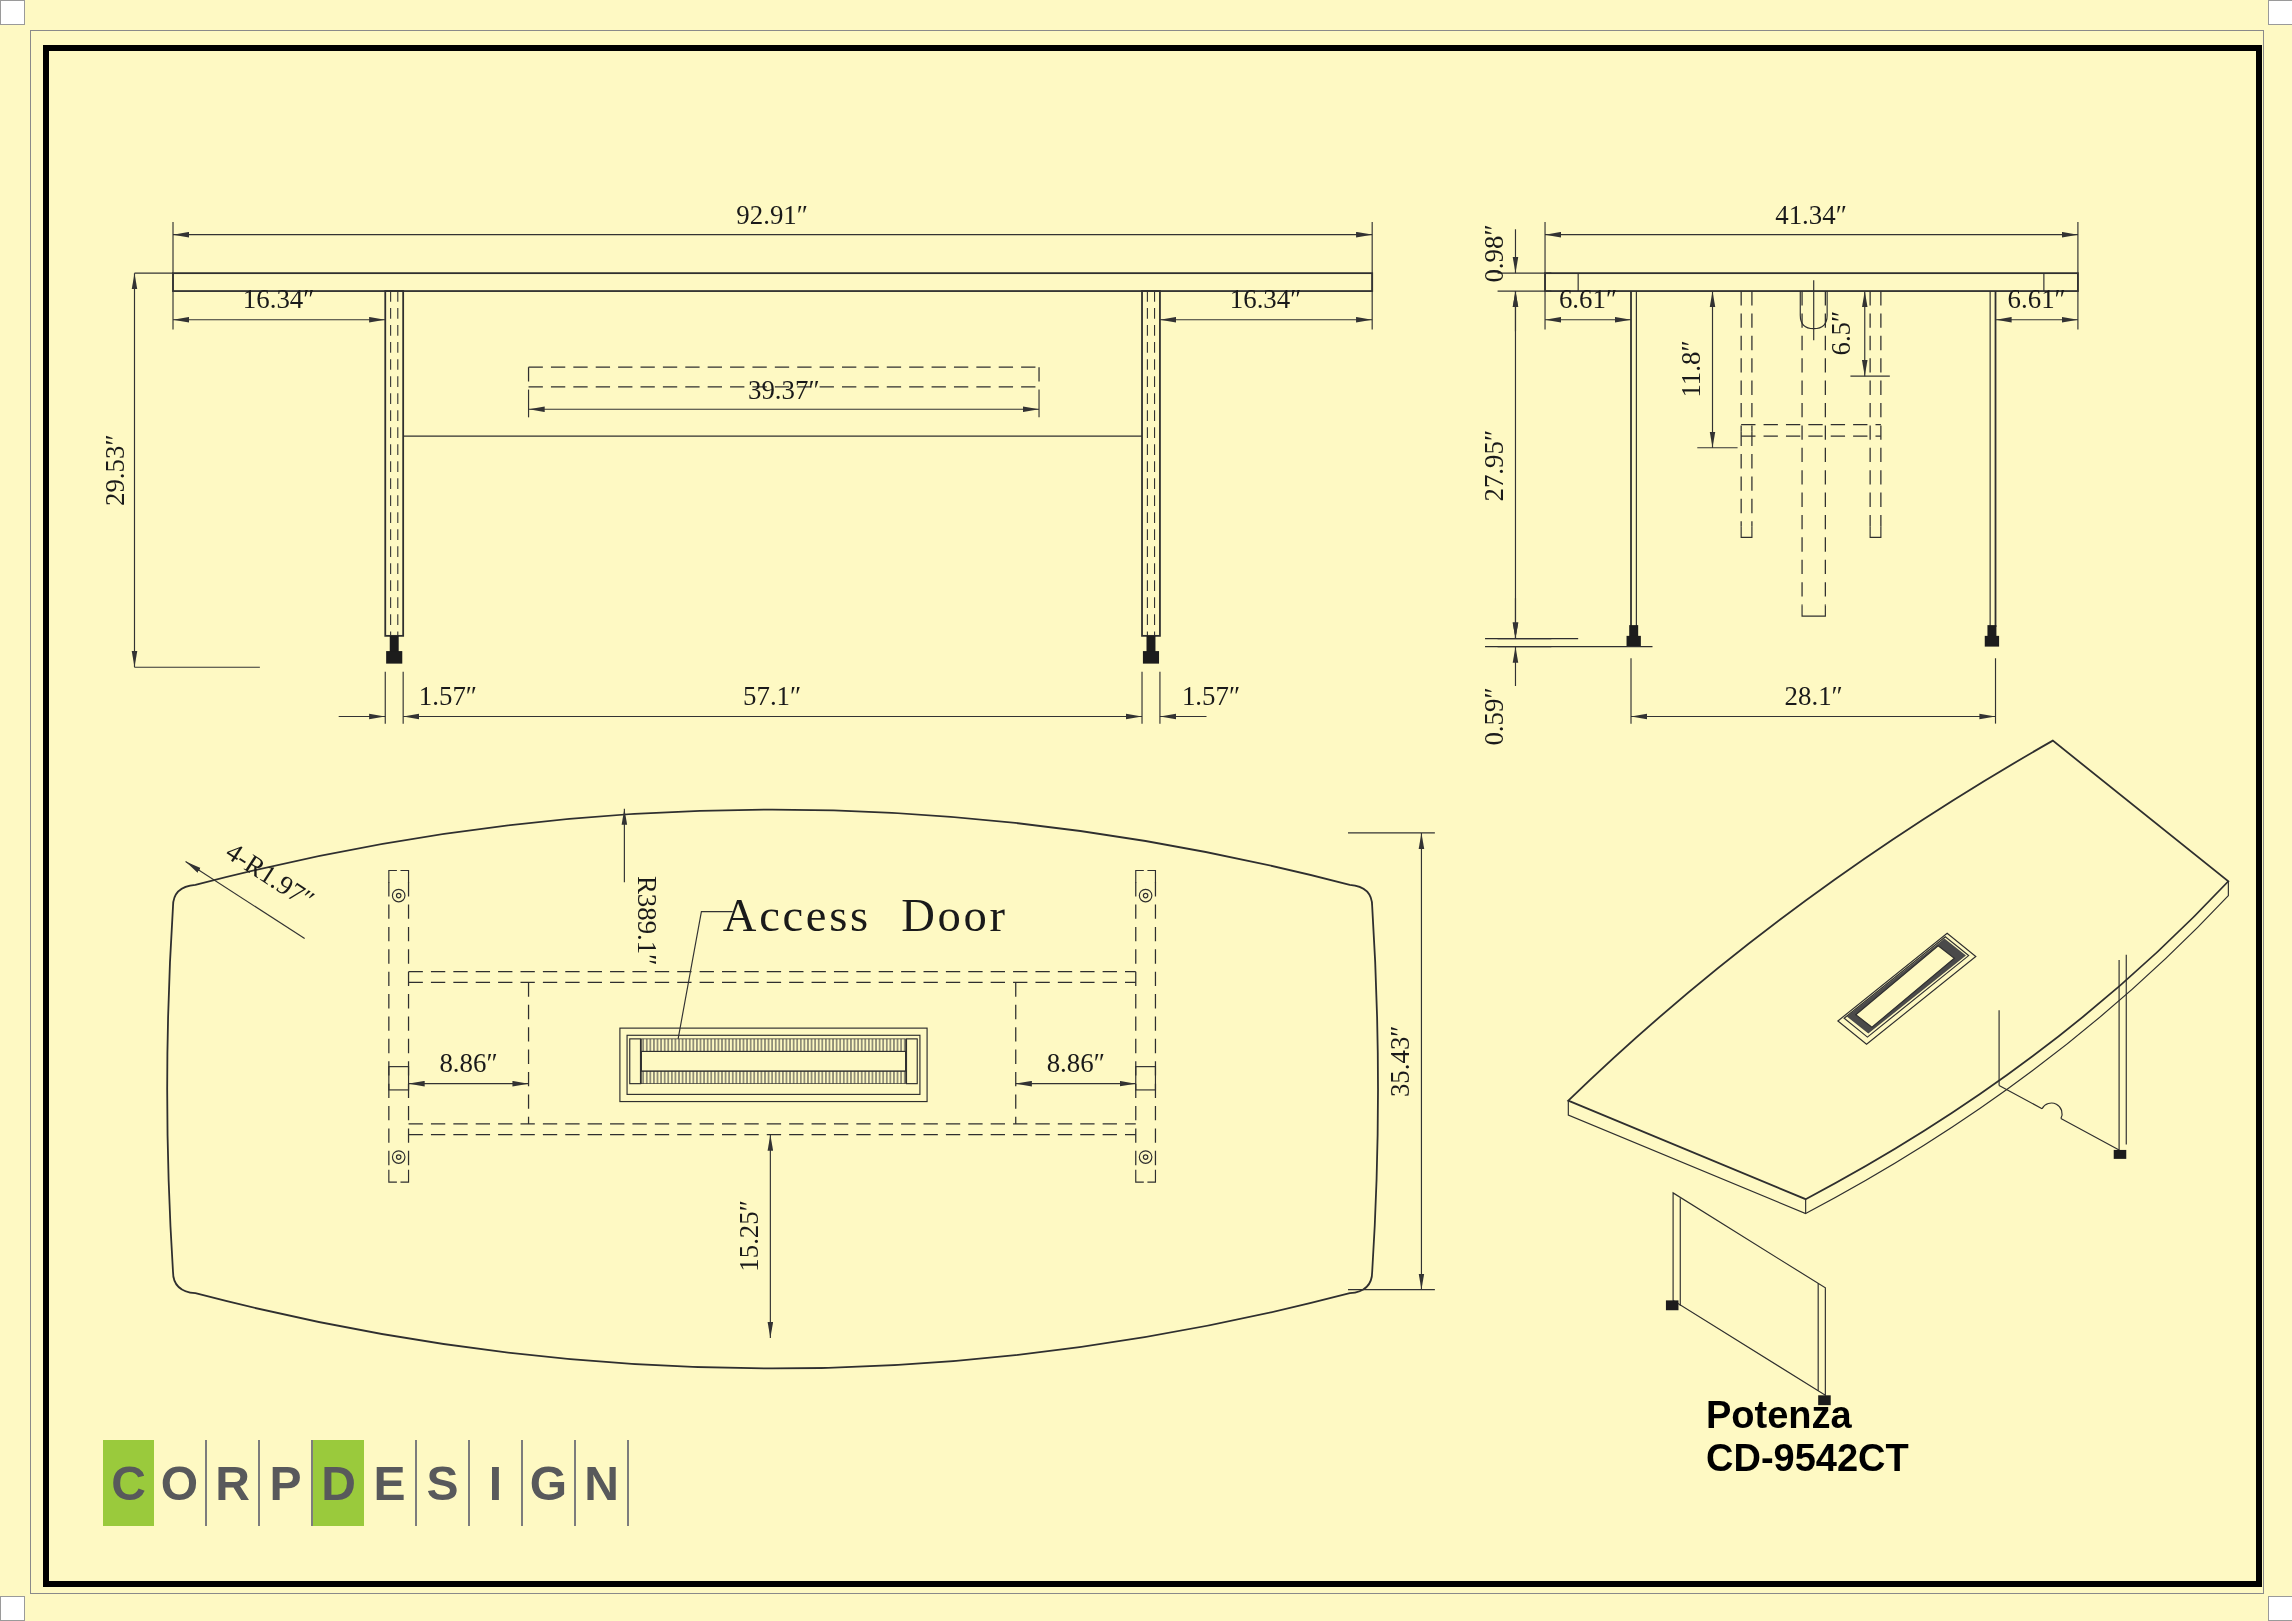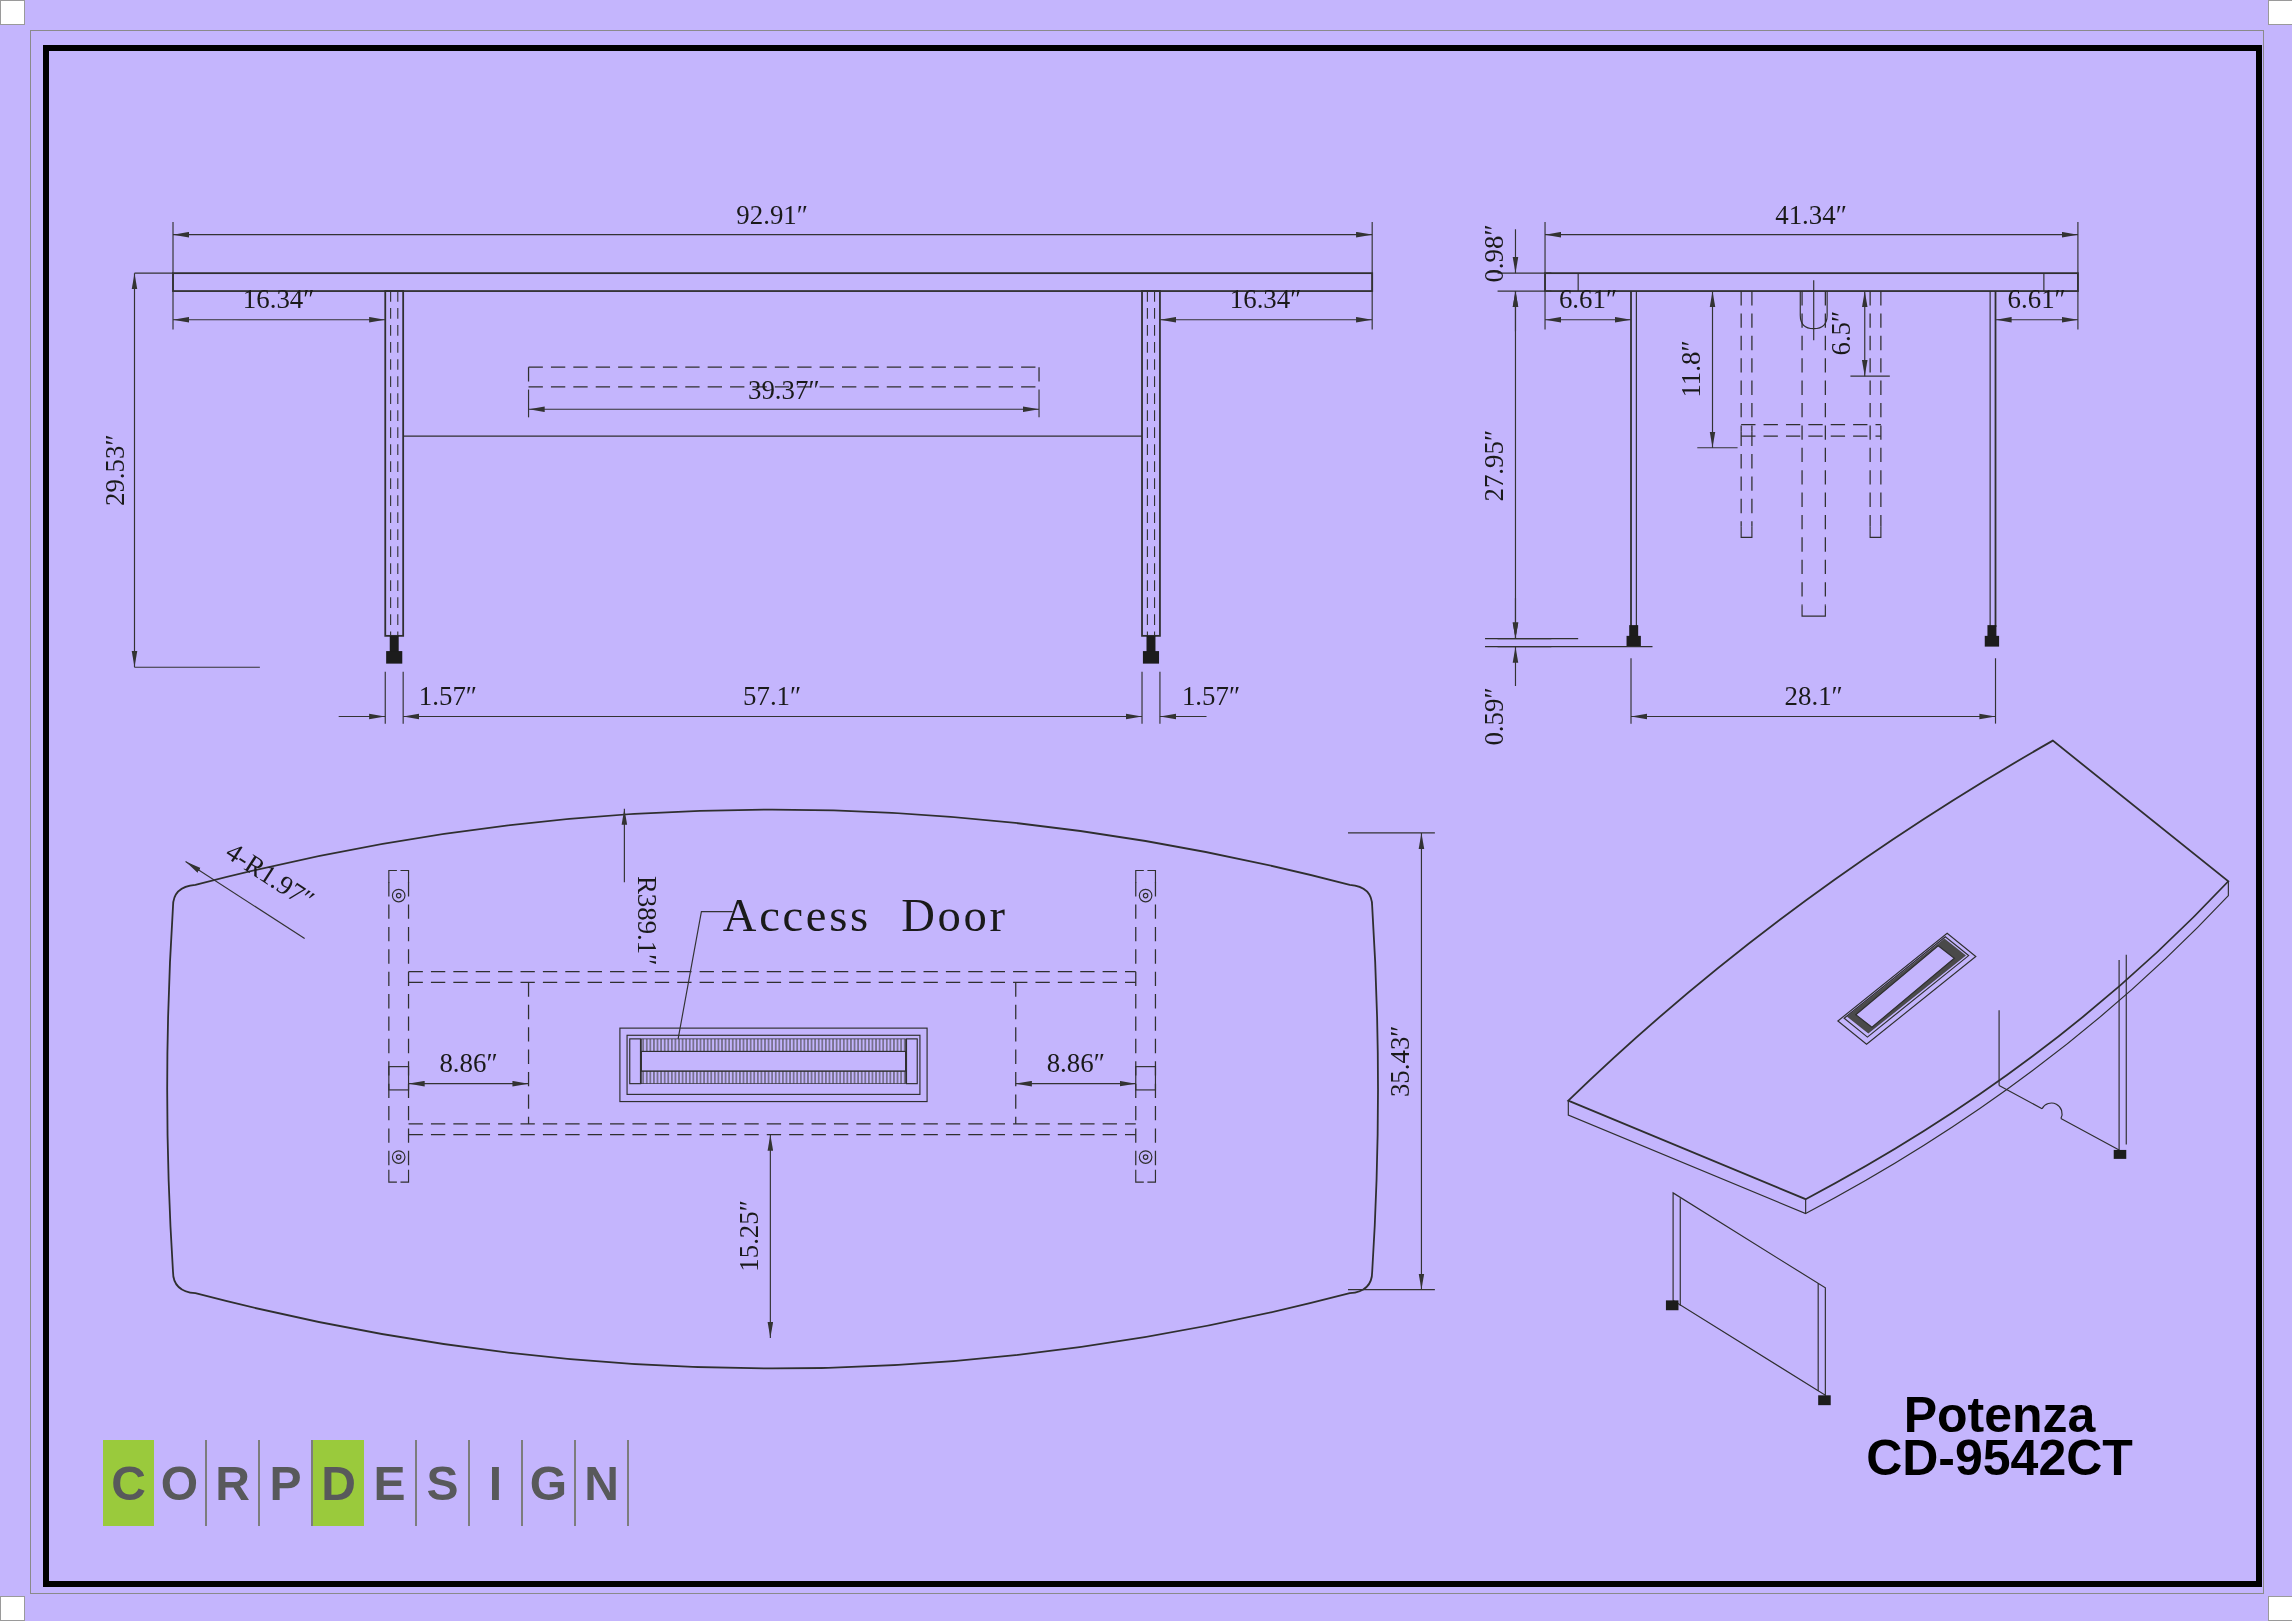--- a/index.html
+++ b/index.html
@@ -1,36 +1,36 @@
 <!DOCTYPE html>
 <html style="font-size:14.3px"><head>
 <meta charset="utf-8">
 <style>
   html,body{margin:0;padding:0;background:#e8e8e8;}
-  .sheet{position:relative;width:2293px;height:1621px;background:#c4b5fd;overflow:hidden;
+  .sheet{position:relative;width:2293px;height:1621px;background:#fef9c3;overflow:hidden;
          font-family:"Liberation Sans",sans-serif;}
   .corner-mark{position:absolute;width:23px;height:23px;border:1.8px solid #9a9a9a;background:#fff;}
   .outer-border{position:absolute;left:30px;top:29.6px;width:2232px;height:1562px;border:1.8px solid #8a8a8a;}
   .inner-border{position:absolute;left:43px;top:45px;width:2207px;height:1530px;border:6.3px solid #000;}
   svg{position:absolute;left:0;top:0;}
   svg text{font-family:"Liberation Serif", serif;fill:#1a1a1a;}
   .dt{font-size:30px;}
   .big-label{font-size:52px;letter-spacing:3px;word-spacing:18px;}
   .obj{stroke:#2f2f2f;stroke-width:2;fill:none;}
   .objt{stroke:#2f2f2f;stroke-width:1.3;fill:none;}
   .hid{stroke:#2f2f2f;stroke-width:1.4;fill:none;stroke-dasharray:16 9;}
   .hid2{stroke:#2f2f2f;stroke-width:1.2;fill:none;stroke-dasharray:12 7;}
   .dim{stroke:#333;stroke-width:1.3;fill:none;}
   .blackfill{fill:#1c1c1c;stroke:none;}
   .logo{position:absolute;left:103px;top:1440px;display:flex;height:86px;}
   .logo .cell{width:51px;display:flex;align-items:center;justify-content:center;
               font-weight:700;font-size:48px;color:#58595b;border-right:2.7px solid #7d7d7d;}
   .logo .cell.green{background:#9aca3c;border-right:none;}
-  .title-block{position:absolute;left:1706px;top:1394px;width:587px;text-align:center;
-               font-weight:700;font-size:50px;line-height:43px;color:#000;}
+  .title-block{position:absolute;left:1706px;top:1394px;width:587px;text-align:left;
+               font-weight:700;font-size:38px;line-height:43px;color:#000;}
 </style>
 </head>
 <body>
 
 <div class="sheet">
 
   <div class="corner-mark" style="left:0;top:0"></div>
   <div class="corner-mark" style="right:0;top:0"></div>
   <div class="corner-mark" style="left:0;bottom:0"></div>
   <div class="corner-mark" style="right:0;bottom:0"></div>

